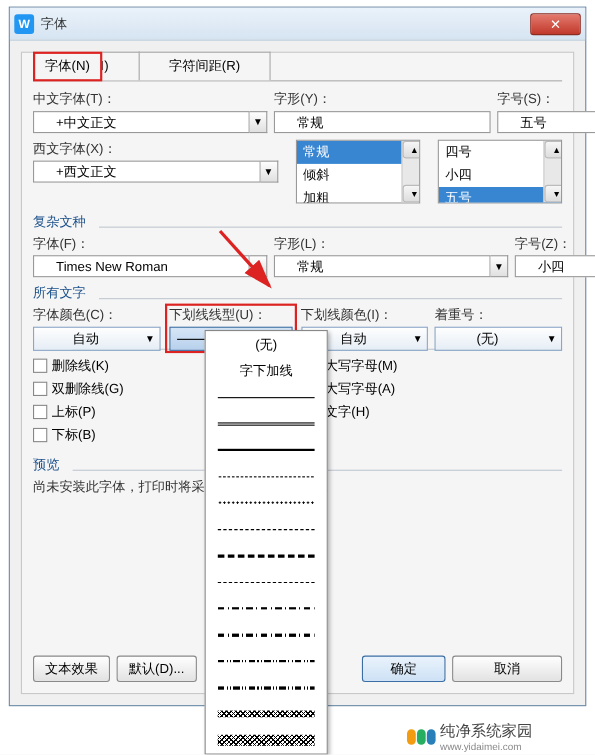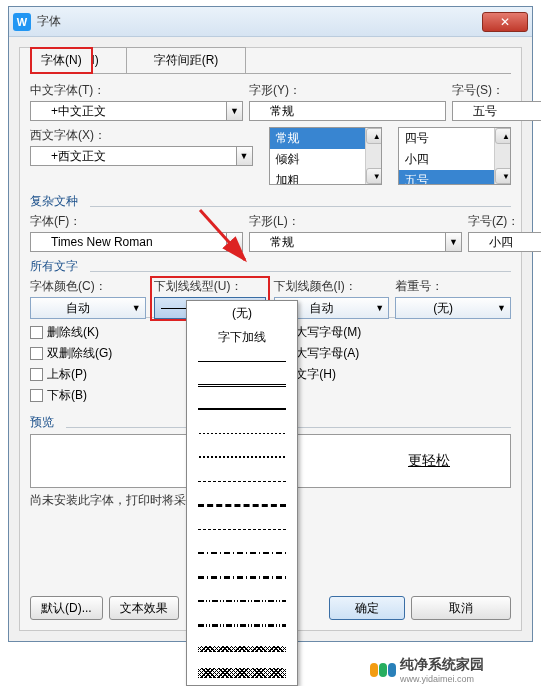--- a/index.html
+++ b/index.html
@@ -62,21 +62,21 @@
 .line-dashthick{width:80%;height:0;border-top:3px dashed #000}
 .line-dashdot{width:80%;height:2px;background:repeating-linear-gradient(90deg,#000 0 6px,transparent 6px 9px,#000 9px 10px,transparent 10px 13px)}
 .line-dashdot2{width:80%;height:2px;background:repeating-linear-gradient(90deg,#000 0 6px,transparent 6px 8px,#000 8px 9px,transparent 9px 11px,#000 11px 12px,transparent 12px 14px)}
 .line-wave{width:80%;height:6px;background:repeating-linear-gradient(45deg,#000 0 1px,transparent 1px 3px),repeating-linear-gradient(-45deg,#000 0 1px,transparent 1px 3px)}
 .logo{position:absolute;bottom:2px;left:370px;display:flex;align-items:center;gap:4px;z-index:30}
 .logo-icon{display:flex;gap:1px}
 .logo-icon .d{width:8px;height:14px;border-radius:4px}
 .logo-icon .d1{background:#f39c12}
 .logo-icon .d2{background:#27ae60}
 .logo-icon .d3{background:#2980b9}
-.logo-text{font-size:14px;color:#444;font-weight:bold}
+.logo-text{font-size:14px;color:#444;font-weight:normal}
 </style>
 </head>
 <body>
 
 <div class="window">
   <div class="titlebar">
     <div class="app-icon">W</div>
     <div class="title-text">字体</div>
     <div class="close-btn">✕</div>
   </div>
@@ -233,28 +233,25 @@
           </label>
         <label class="chk">
             <span class="box"></span>
             <span>隐藏文字(H)</span>
           </label>
       </div>
     </div>
 
     <div class="grp-label" style="margin-top:10px">预览</div>
     <div class="grp-line" style="margin-left:36px"></div>
-    <div class="preview-box">
-      <span class="preview-text">更轻松</span>
-    </div>
     <div class="install-note">尚未安装此字体，打印时将采用最相近的有效字体。</div>
 
     <div class="btn-row">
+      <div class="btn">文本效果</div>
       <div class="btn">默认(D)...</div>
-      <div class="btn">文本效果</div>
       <div class="spacer"></div>
       <div class="btn primary" style="width:76px">确定</div>
       <div class="btn" style="width:100px">取消</div>
     </div>
   </div>
 </div>
 
 <svg class="arrow-svg" width="70" height="70">
   <defs>
       <marker id="ah" markerWidth="10" markerHeight="10" refX="8" refY="3" orient="auto">

